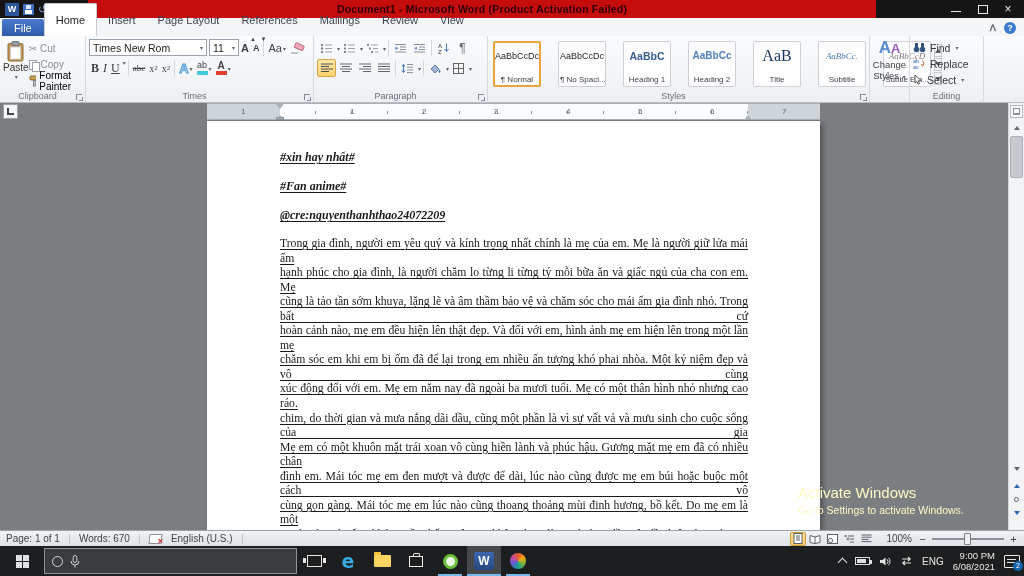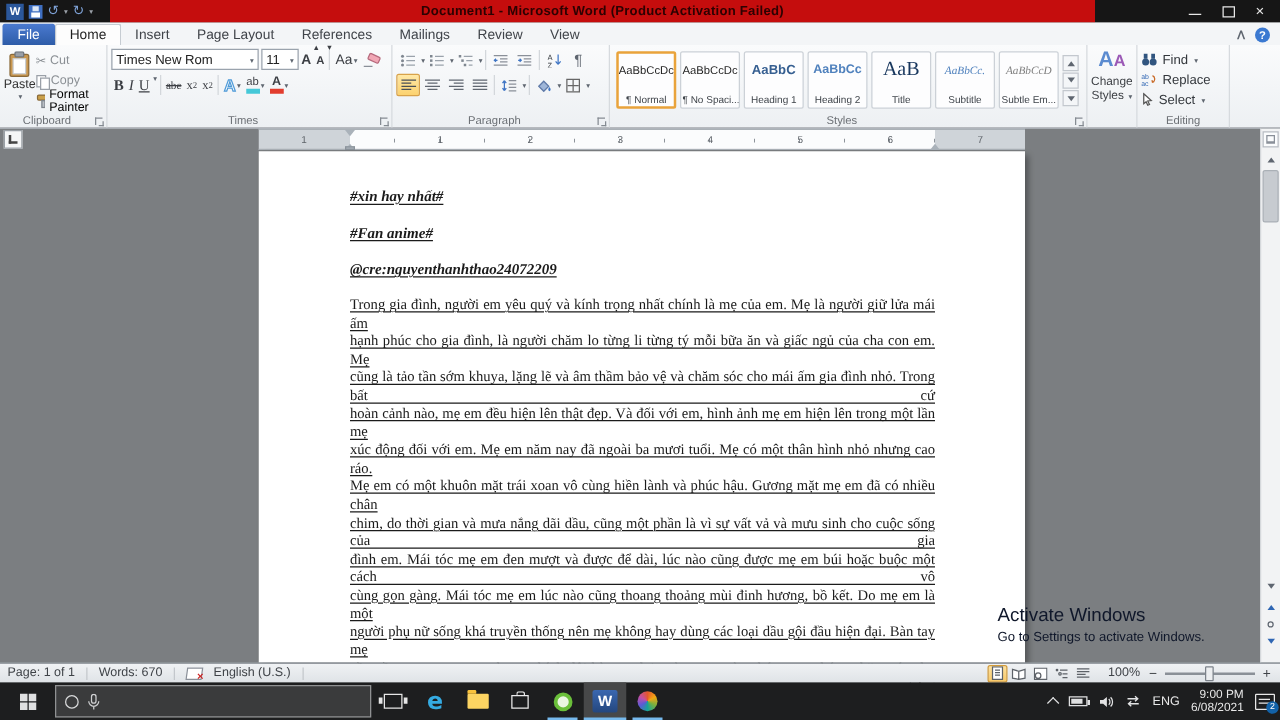--- a/index.html
+++ b/index.html
@@ -19,21 +19,21 @@
 .title-band span{font-size:10.5px;color:#2c0202;font-weight:bold;letter-spacing:.2px}
 .win-controls{flex:1;display:flex;justify-content:flex-end;align-items:center;gap:14px;padding-right:10px}
 .wc{color:#e8e8e8;width:12px;height:10px;position:relative;display:inline-block}
 .wc-min::after{content:"";position:absolute;left:1px;right:1px;bottom:2px;height:1px;background:#e8e8e8}
 .wc-res::after{content:"";position:absolute;left:2px;top:1px;width:8px;height:7px;border:1px solid #e8e8e8}
 .wc-close{color:#e8e8e8;font-size:12px;line-height:10px;text-align:center}
 
 
 .tabrow{position:absolute;top:18px;left:0;right:0;height:18px;background:#f3f5f7;display:flex;align-items:flex-end}
 .file-tab{height:17px;padding:0 12px;background:linear-gradient(#4a7ad0,#2e5ca8);color:#fff;font-size:11px;display:flex;align-items:center;border-radius:2px 2px 0 0;margin-left:2px}
-.tab{height:17px;padding:0 11px;font-size:11px;color:#40444a;display:inline-flex;align-items:center}
+.tab{height:17px;padding:16px 11px;font-size:11px;color:#40444a;display:inline-flex;align-items:center}
 .tab.active{background:#fdfdfd;border:1px solid #c6ccd2;border-bottom:none;color:#1f1f1f;border-radius:2px 2px 0 0}
 .tabrow-right{margin-left:auto;display:flex;align-items:center;gap:8px;padding-right:8px;padding-bottom:2px}
 .rib-min{color:#5f6670;font-size:9px;font-weight:bold}
 .help-btn{width:12px;height:12px;border-radius:50%;background:#3b79d1;color:#fff;font-size:9px;font-weight:bold;display:flex;align-items:center;justify-content:center}
 
 
 .ribbon{position:absolute;top:36px;left:0;right:0;height:67px;background:linear-gradient(#fafbfc,#edf0f3);border-bottom:1px solid #b7bcc2;display:flex}
 .rgroup{position:relative;border-right:1px solid #d6dade;padding:3px 3px 13px}
 .glabel{position:absolute;bottom:1px;left:0;right:10px;text-align:center;font-size:9px;color:#6b6f74}
 .lnch{position:absolute;right:3px;bottom:2px;width:6px;height:6px;border-left:1px solid #858b92;border-top:1px solid #858b92}
@@ -66,21 +66,21 @@
 .bar{width:11px;height:4px;margin-top:1px}
 
 
 .g-par{width:174px;display:flex;flex-direction:column;gap:2px}
 .prow{display:flex;align-items:center}
 .pbtn{width:19px;height:18px;display:inline-flex;align-items:center;justify-content:center;border-radius:2px}
 .pbtn.sel{background:linear-gradient(#ffe8a6,#fcd26f);border:1px solid #d8a24a}
 
 
 .g-styles{width:382px;display:flex;align-items:center}
-.styles-strip{display:flex;gap:3px;padding-left:2px}
+.styles-strip{display:flex;gap:17px;padding-left:2px}
 .style-card{width:48px;height:46px;background:#fdfdfe;border:1px solid #ccd1d7;border-radius:2px;padding:2px 1px;display:flex;flex-direction:column;justify-content:space-between;overflow:hidden}
 .style-card.sel{border:2px solid #e9a33b;padding:1px 0}
 .style-prev{font-size:9px;white-space:nowrap;text-align:center;line-height:24px}
 .style-name{font-size:8px;color:#3f444a;white-space:nowrap;text-align:center}
 .styles-scroll{width:13px;margin-left:3px;display:flex;flex-direction:column;gap:1px}
 .ssb{height:13px;border:1px solid #c3c8ce;background:#f4f6f8;display:flex;align-items:center;justify-content:center}
 .tri-u{width:0;height:0;border:3px solid transparent;border-bottom:4px solid #5f6670;margin-bottom:2px}
 .tri-d{width:0;height:0;border:3px solid transparent;border-top:4px solid #5f6670;margin-top:2px}
 
 
@@ -104,21 +104,21 @@
 .ind-first{left:69px;top:0;border:4px solid transparent;border-top:5px solid #aab2ba}
 .ind-hang{left:69px;top:7px;border:4px solid transparent;border-bottom:5px solid #aab2ba}
 .ind-box{position:absolute;left:69px;top:13px;width:8px;height:3px;background:#aab2ba;border:1px solid #8b939b}
 .ind-right{left:537px;top:7px;border:4px solid transparent;border-bottom:5px solid #aab2ba}
 
 .page{position:absolute;left:207px;top:121px;width:613px;height:409px;background:#fff;box-shadow:3px 3px 5px rgba(0,0,0,.35)}
 .content{position:absolute;left:73px;right:72px;top:29px;font-family:"Liberation Serif","DejaVu Serif",serif;color:#1b1b1b}
 .hline{font-size:12px;font-weight:bold;font-style:italic;text-decoration:underline;text-underline-offset:2px;margin-bottom:14px}
 .bline{font-size:11.7px;line-height:14.55px;text-align:justify;text-align-last:justify;text-decoration:underline;text-decoration-thickness:from-font;text-underline-offset:1.5px}
 
-.watermark{position:absolute;left:798px;top:484px;color:#0f172a;z-index:5;pointer-events:none}
+.watermark{position:absolute;left:798px;top:484px;color:#fef9c3;z-index:5;pointer-events:none}
 .watermark .w1{font-size:15px}
 .watermark .w2{font-size:10.5px;margin-top:3px;white-space:nowrap}
 
 
 .vscroll{position:absolute;left:1008px;top:103px;width:16px;height:427px;background:#f2f3f4;border-left:1px solid #d5d8db}
 .vsb{position:absolute;left:1px;width:13px;display:flex;align-items:center;justify-content:center}
 .ruler-toggle{top:2px;height:13px;border:1px solid #b6bbc1;background:#fbfcfd}
 .ruler-toggle i{display:block;width:7px;height:7px;border:1px solid #8a9099;border-bottom:2px solid #8a9099}
 .sb-up{top:18px;height:13px}
 .sb-thumb{position:absolute;left:1px;top:33px;width:13px;height:42px;background:#c7cbd0;border:1px solid #aab0b6;border-radius:2px}
@@ -516,23 +516,24 @@
       <div id="headings">
           <div class="hline">#xin hay nhất#</div>
           <div class="hline">#Fan anime#</div>
           <div class="hline">@cre:nguyenthanhthao24072209</div>
         </div>
       <div id="bodylines">
           <div class="bline">Trong gia đình, người em yêu quý và kính trọng nhất chính là mẹ của em. Mẹ là người giữ lửa mái ấm</div>
           <div class="bline">hạnh phúc cho gia đình, là người chăm lo từng li từng tý mỗi bữa ăn và giấc ngủ của cha con em. Mẹ</div>
           <div class="bline">cũng là tảo tần sớm khuya, lặng lẽ và âm thầm bảo vệ và chăm sóc cho mái ấm gia đình nhỏ. Trong bất cứ</div>
           <div class="bline">hoàn cảnh nào, mẹ em đều hiện lên thật đẹp. Và đối với em, hình ảnh mẹ em hiện lên trong một lần mẹ</div>
+          <div class="bline">chăm sóc em khi em bị ốm đã để lại trong em nhiều ấn tượng khó phai nhòa. Một kỷ niệm đẹp và vô cùng</div>
           <div class="bline">xúc động đối với em. Mẹ em năm nay đã ngoài ba mươi tuổi. Mẹ có một thân hình nhỏ nhưng cao ráo.</div>
+          <div class="bline">chim, do thời gian và mưa nắng dãi dầu, cũng một phần là vì sự vất vả và mưu sinh cho cuộc sống của gia</div>
           <div class="bline">Mẹ em có một khuôn mặt trái xoan vô cùng hiền lành và phúc hậu. Gương mặt mẹ em đã có nhiều chân</div>
-          <div class="bline">chim, do thời gian và mưa nắng dãi dầu, cũng một phần là vì sự vất vả và mưu sinh cho cuộc sống của gia</div>
           <div class="bline">đình em. Mái tóc mẹ em đen mượt và được để dài, lúc nào cũng được mẹ em búi hoặc buộc một cách vô</div>
           <div class="bline">cùng gọn gàng. Mái tóc mẹ em lúc nào cũng thoang thoảng mùi đinh hương, bồ kết. Do mẹ em là một</div>
           <div class="bline">người phụ nữ sống khá truyền thống nên mẹ không hay dùng các loại dầu gội đầu hiện đại. Bàn tay mẹ</div>
           <div class="bline">gầy gầy xương xương, nhưng chính đôi bàn tay lại ngày qua ngày, tháng qua tháng chăm sóc cho em từng</div>
         </div>
     </div>
   </div>
 
   <div class="watermark">
     <div class="w1">Activate Windows</div>

